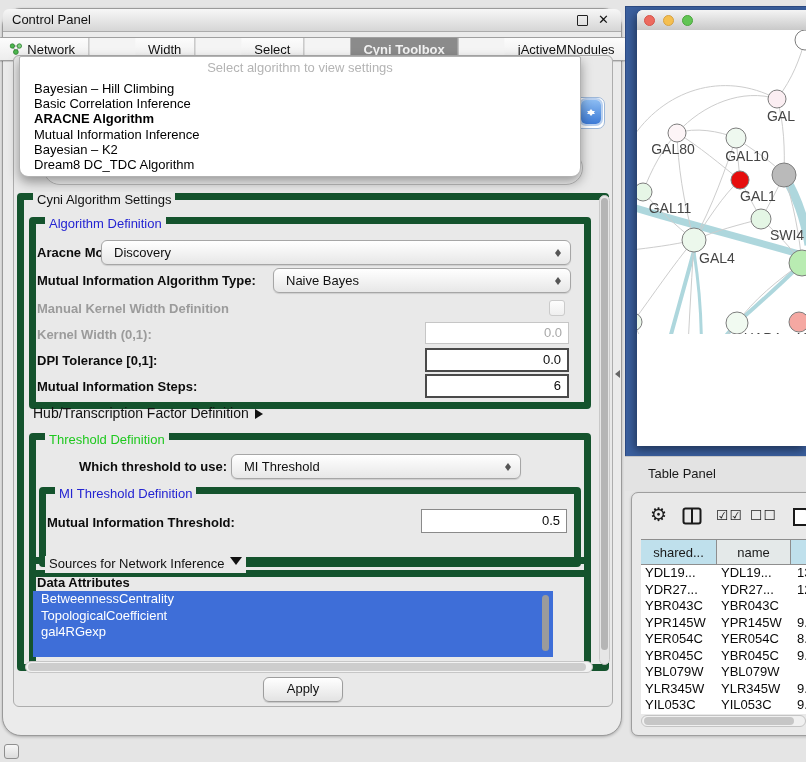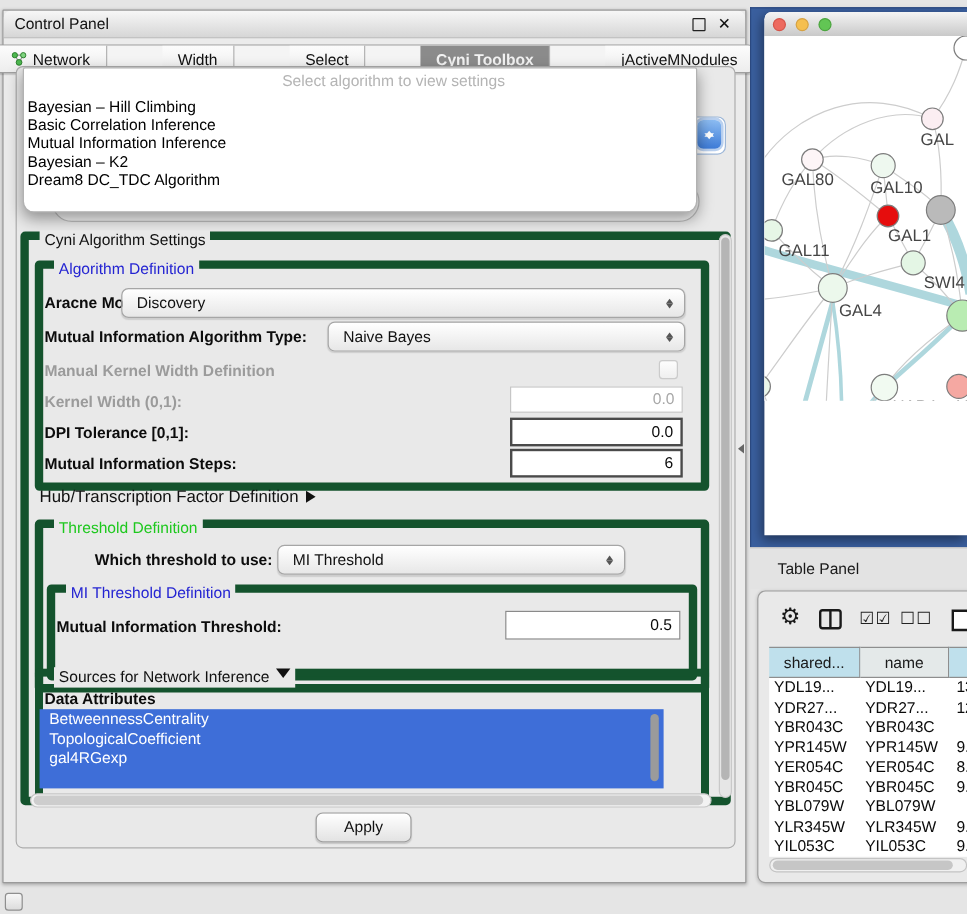--- a/index.html
+++ b/index.html
@@ -2,21 +2,21 @@
 <html><head>
 <meta charset="utf-8">
 <style>
   html,body{margin:0;padding:0;}
   body{width:806px;height:762px;position:relative;overflow:hidden;
        background:#e5e5e5;font-family:"Liberation Sans","DejaVu Sans",sans-serif;
        -webkit-font-smoothing:antialiased;}
 
   
   .control-panel{position:absolute;left:2px;top:8px;width:618px;height:726px;
-    background:#ebebeb;border:1px solid #9a9a9a;border-radius:1px;
+    background:#ebebeb;border:1px solid #9a9a9a;border-radius:19px;
     box-shadow:0 1px 3px rgba(0,0,0,.25);}
   .cp-titlebar{position:absolute;left:0;top:0;width:100%;height:22px;
     background:linear-gradient(#f7f7f7,#d6d6d6);border-bottom:1px solid #ababab;
     border-radius:6px 6px 0 0;}
   .cp-title{position:absolute;left:9px;top:0;line-height:22px;font-size:13px;color:#111;font-weight:500;}
   .float-ic{position:absolute;right:33px;top:6px;width:9px;height:9px;border:1.5px solid #222;border-radius:1px;}
   .close-ic{position:absolute;right:12px;top:0;line-height:22px;font-size:13px;font-weight:bold;color:#111;}
 
   
   .segbar{position:absolute;left:50%;transform:translateX(-50%);display:flex;
@@ -37,23 +37,23 @@
   .combo-remnant .blue-step{position:absolute;right:3px;top:2px;width:20px;height:24px;border-radius:5px;
     background:linear-gradient(#8cbcf2,#3d7bd7);box-shadow:0 0 0 2px rgba(100,150,220,.45);}
   .combo-remnant .blue-step:before{content:"";position:absolute;left:6px;top:5px;border:4px solid transparent;border-bottom:5px solid #fff;}
   .combo-remnant .blue-step:after{content:"";position:absolute;left:6px;bottom:4px;border:4px solid transparent;border-top:5px solid #fff;}
   .search-remnant{position:absolute;left:40px;top:142px;width:540px;height:34px;border:1px solid #bdbdbd;
     border-radius:17px;background:#f5f5f5;font-size:13px;color:#b9b9b9;line-height:34px;padding-left:24px;box-sizing:border-box;}
 
   
   .popup{position:absolute;left:16px;top:47px;width:560px;height:119px;background:#fff;
     border:1px solid #b2b2b2;border-radius:2px 2px 9px 9px;box-shadow:0 5px 12px rgba(0,0,0,.38);}
-  .popup-prompt{position:absolute;top:3px;width:100%;text-align:center;font-size:13px;color:#b4b4b4;padding-left:28px;}
+  .popup-prompt{position:absolute;top:3px;width:100%;text-align:center;font-size:13px;color:#b4b4b4;}
   .popup ul{position:absolute;left:0;top:24px;margin:0;padding:0;list-style:none;width:100%;}
-  .popup li{font-size:13px;color:#000;line-height:15.2px;padding-left:3px;white-space:nowrap;}
+  .popup li{font-size:13px;color:#000;line-height:15.2px;padding-left:14px;white-space:nowrap;}
   .popup li.bold{font-weight:bold;}
 
   
   .grp{position:absolute;border:7px solid #14532d;border-radius:4px;}
   .grplab{position:absolute;top:-8px;left:9px;background:#e9e9e9;padding:0 4px;font-size:13px;color:#111;white-space:nowrap;}
   .grplab.blue{color:#2424d2;}
   .grplab.green{color:#1ec81e;}
 
   .lab{position:absolute;font-size:13px;font-weight:bold;color:#0c0c0c;white-space:nowrap;}
   .lab.dis{color:#9b9b9b;}
@@ -160,20 +160,21 @@
   <div class="combo-remnant">
     <span class="blue-step"></span>
   </div>
   <div class="search-remnant">gal filtered.sif default node</div>
 
   <div class="popup">
     <div class="popup-prompt">Select algorithm to view settings</div>
     <ul id="algoList">
         <li class="">Bayesian – Hill Climbing</li>
         <li class="">Basic Correlation Inference</li>
+        <li class="bold">ARACNE Algorithm</li>
         <li class="">Mutual Information Inference</li>
         <li class="">Bayesian – K2</li>
         <li class="">Dream8 DC_TDC Algorithm</li>
       </ul>
   </div>
 
   <div class="grp" style="left:14px;top:184px;width:578px;height:464px;">
     <span class="grplab">Cyni Algorithm Settings</span>
   </div>
 

